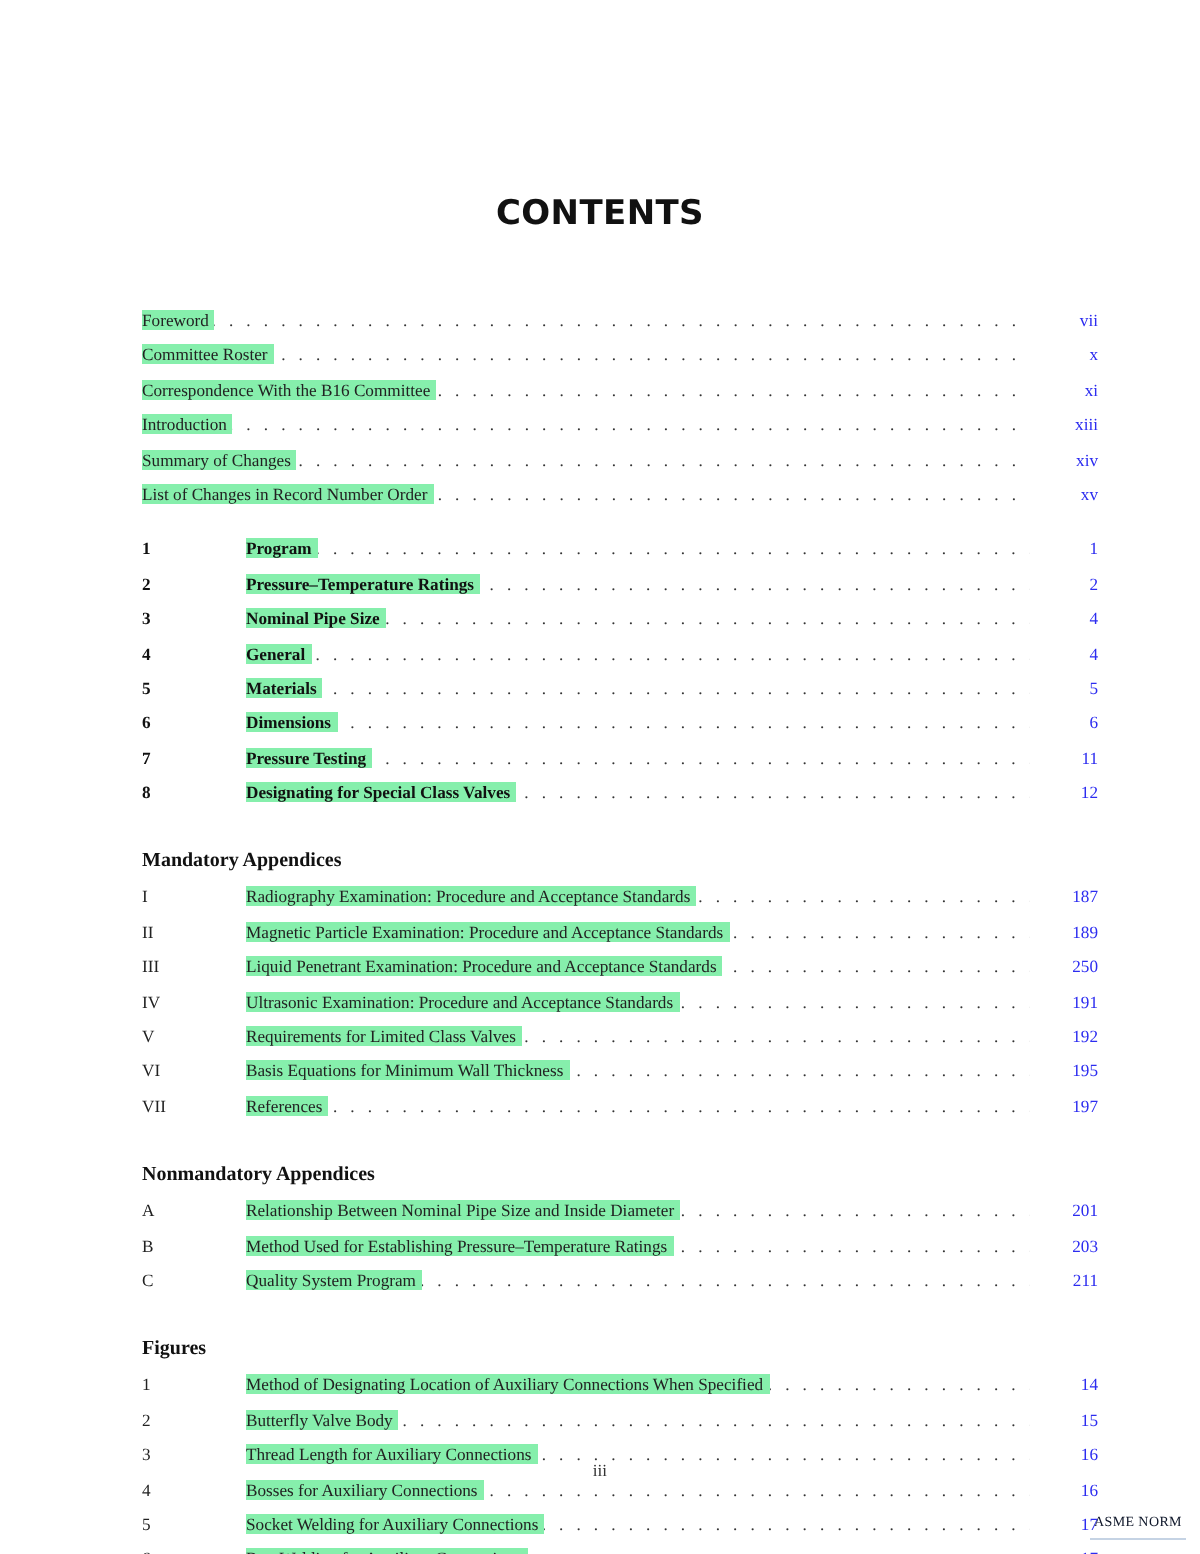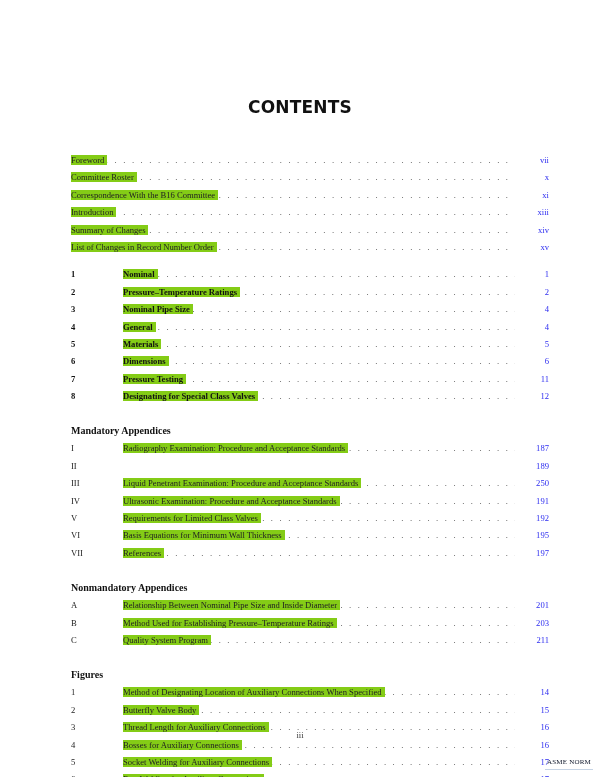--- a/index.html
+++ b/index.html
@@ -47,21 +47,21 @@
     }
     .row .label-wrap {
       position: absolute;
       right: 34px;
       top: 0;
       overflow: hidden;
     }
     .row.front .label-wrap { left: 0; }
     .row.indent .label-wrap { left: 52px; }
     .row .label {
-      background: #84cc16;
+      background: #86efac;
       padding-right: 3px;
       position: relative;
       z-index: 1;
     }
     .row .leader {
       position: absolute;
       left: 0;
       right: 0;
       top: 0;
       letter-spacing: 2.2px;
@@ -149,21 +149,21 @@
   </div>
   <div class="row front">
     <div class="label-wrap"><span class="leader">. . . . . . . . . . . . . . . . . . . . . . . . . . . . . . . . . . . . . . . . . . . . . . . . . . . . . . . . . . . . . . . . . . . . . . . . . . . . . . . . . . . . . . .</span><span class="label">List of Changes in Record Number Order</span></div>
     <span class="page">xv</span>
   </div>
 
   <div class="gap"></div>
 
   <div class="row indent bold">
     <span class="num">1</span>
-    <div class="label-wrap"><span class="leader">. . . . . . . . . . . . . . . . . . . . . . . . . . . . . . . . . . . . . . . . . . . . . . . . . . . . . . . . . . . . . . . . . . . . . . . . . . . . . . . . . . . . . . .</span><span class="label">Nominal</span></div>
+    <div class="label-wrap"><span class="leader">. . . . . . . . . . . . . . . . . . . . . . . . . . . . . . . . . . . . . . . . . . . . . . . . . . . . . . . . . . . . . . . . . . . . . . . . . . . . . . . . . . . . . . .</span><span class="label">Program</span></div>
     <span class="page">1</span>
   </div>
   <div class="row indent bold">
     <span class="num">2</span>
     <div class="label-wrap"><span class="leader">. . . . . . . . . . . . . . . . . . . . . . . . . . . . . . . . . . . . . . . . . . . . . . . . . . . . . . . . . . . . . . . . . . . . . . . . . . . . . . . . . . . . . . .</span><span class="label">Pressure–Temperature Ratings</span></div>
     <span class="page">2</span>
   </div>
   <div class="row indent bold">
     <span class="num">3</span>
     <div class="label-wrap"><span class="leader">. . . . . . . . . . . . . . . . . . . . . . . . . . . . . . . . . . . . . . . . . . . . . . . . . . . . . . . . . . . . . . . . . . . . . . . . . . . . . . . . . . . . . . .</span><span class="label">Nominal Pipe Size</span></div>
@@ -198,21 +198,21 @@
   <div class="gap-lg"></div>
 
   <div class="section-head">Mandatory Appendices</div>
   <div class="row indent">
     <span class="num">I</span>
     <div class="label-wrap"><span class="leader">. . . . . . . . . . . . . . . . . . . . . . . . . . . . . . . . . . . . . . . . . . . . . . . . . . . . . . . . . . . . . . . . . . . . . . . . . . . . . . . . . . . . . . .</span><span class="label">Radiography Examination: Procedure and Acceptance Standards</span></div>
     <span class="page">187</span>
   </div>
   <div class="row indent">
     <span class="num">II</span>
-    <div class="label-wrap"><span class="leader">. . . . . . . . . . . . . . . . . . . . . . . . . . . . . . . . . . . . . . . . . . . . . . . . . . . . . . . . . . . . . . . . . . . . . . . . . . . . . . . . . . . . . . .</span></div>
+    <div class="label-wrap"><span class="leader">. . . . . . . . . . . . . . . . . . . . . . . . . . . . . . . . . . . . . . . . . . . . . . . . . . . . . . . . . . . . . . . . . . . . . . . . . . . . . . . . . . . . . . .</span><span class="label">Magnetic Particle Examination: Procedure and Acceptance Standards</span></div>
     <span class="page">189</span>
   </div>
   <div class="row indent">
     <span class="num">III</span>
     <div class="label-wrap"><span class="leader">. . . . . . . . . . . . . . . . . . . . . . . . . . . . . . . . . . . . . . . . . . . . . . . . . . . . . . . . . . . . . . . . . . . . . . . . . . . . . . . . . . . . . . .</span><span class="label">Liquid Penetrant Examination: Procedure and Acceptance Standards</span></div>
     <span class="page">250</span>
   </div>
   <div class="row indent">
     <span class="num">IV</span>
     <div class="label-wrap"><span class="leader">. . . . . . . . . . . . . . . . . . . . . . . . . . . . . . . . . . . . . . . . . . . . . . . . . . . . . . . . . . . . . . . . . . . . . . . . . . . . . . . . . . . . . . .</span><span class="label">Ultrasonic Examination: Procedure and Acceptance Standards</span></div>

